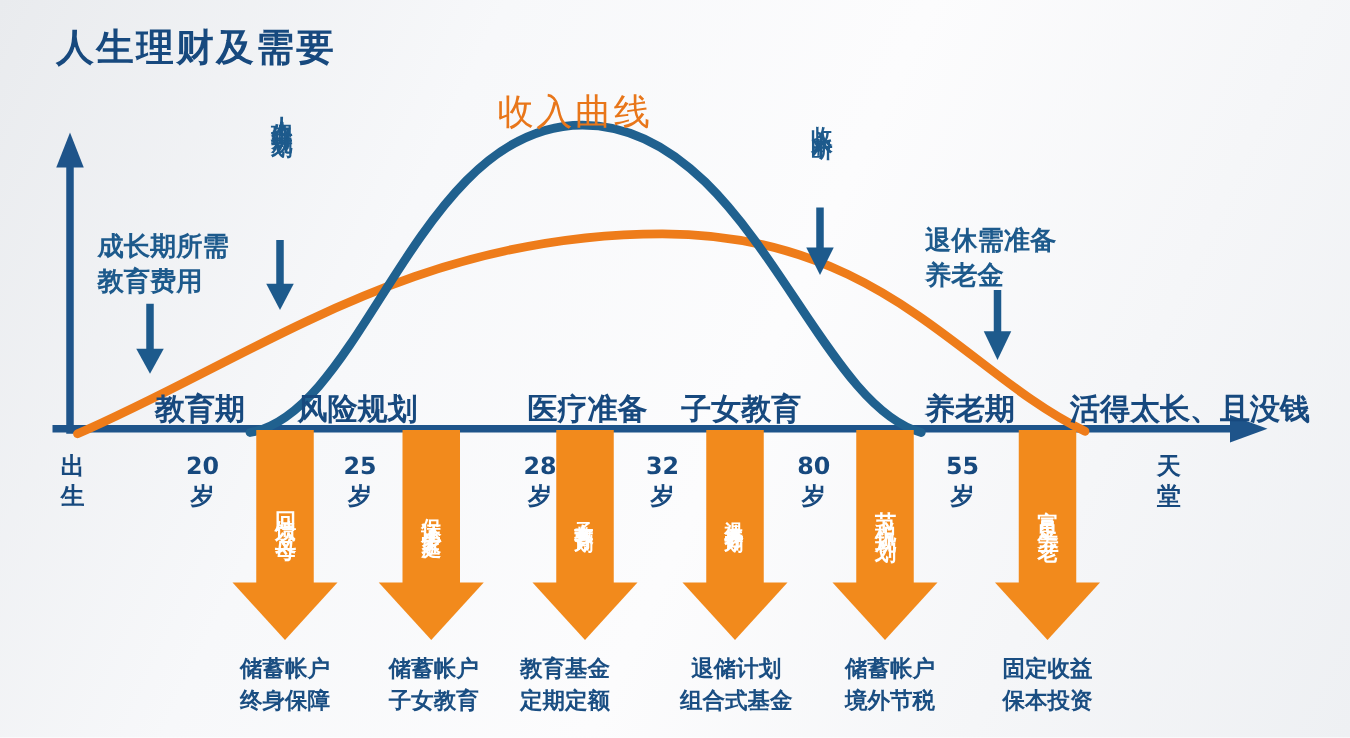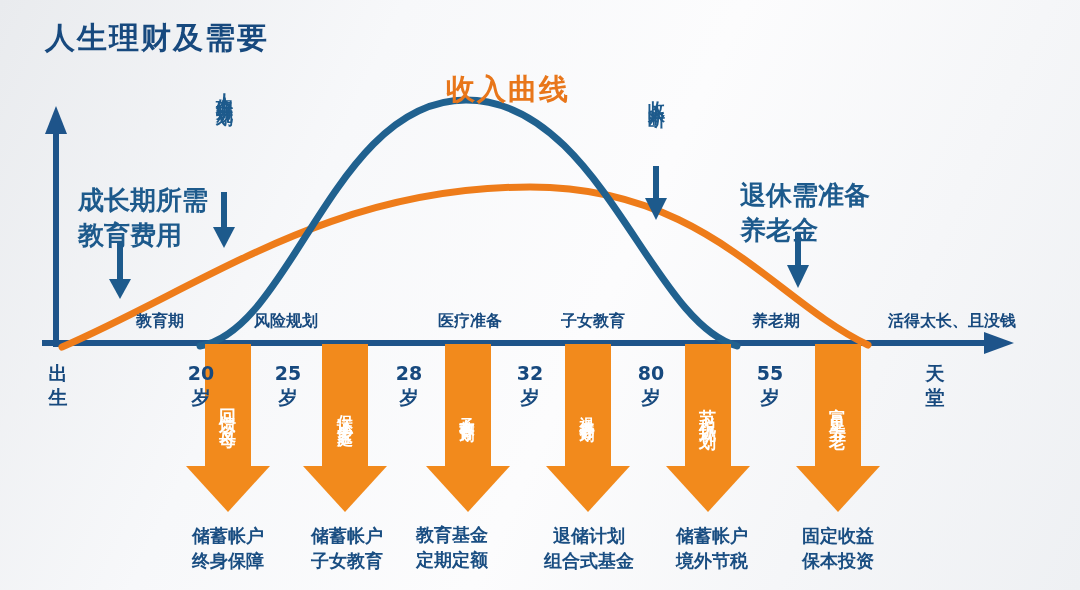--- a/index.html
+++ b/index.html
@@ -12,36 +12,36 @@
     position: relative;
     width: 1080px; height: 590px;
     background: linear-gradient(115deg, #e9ebee 0%, #f7f8fa 30%, #fcfcfd 55%, #eef0f3 100%);
   }
   svg.layer { position: absolute; left: 0; top: 0; }
   .abs { position: absolute; }
   .ctr { transform: translateX(-50%); text-align: center; }
 
   .page-title { font-size: 30px; font-weight: bold; color: #17497e; letter-spacing: 2px; }
 
-  .curve-label { color: #e8761a; font-weight: bold; white-space: nowrap; margin-left: 48px; }
+  .curve-label { color: #e8761a; font-weight: normal; white-space: nowrap; }
   .lbl-income { font-size: 29px; letter-spacing: 2px; }
   .lbl-expense { font-size: 27px; letter-spacing: 2px; }
   .lbl-period { font-size: 27px; letter-spacing: 4px; }
 
   .ann { color: #1d5a8c; font-weight: bold; }
-  .ann-2line { font-size: 26px; line-height: 1.35; white-space: nowrap; }
+  .ann-2line { font-size: 21px; line-height: 1.35; white-space: nowrap; }
   .vtext {
     writing-mode: vertical-rl;
     text-orientation: upright;
     white-space: nowrap;
     font-weight: bold;
   }
   .ann-vert { font-size: 17px; letter-spacing: 3px; color: #1d5a8c; }
 
-  .phase-label { font-size: 16px; font-weight: bold; color: #17497e; white-space: nowrap; }
+  .phase-label { font-size: 24px; font-weight: bold; color: #17497e; white-space: nowrap; }
 
   .age { font-size: 19px; font-weight: bold; color: #17497e; line-height: 1.25; }
 
   .arrow-text {
     color: #ffffff; font-size: 15px;
     height: 118px;
     display: flex; align-items: flex-start; justify-content: center;
   }
   .v4 { letter-spacing: 8px; font-size: 17px; }
   .v5 { letter-spacing: 4px; font-size: 16px; }
@@ -132,29 +132,29 @@
   <div class="abs ctr phase-label" style="left:286px; top:311px;">风险规划</div>
   <div class="abs ctr phase-label" style="left:470px; top:311px;">医疗准备</div>
   <div class="abs ctr phase-label" style="left:593px; top:311px;">子女教育</div>
   <div class="abs ctr phase-label" style="left:776px; top:311px;">养老期</div>
   <div class="abs ctr phase-label" style="left:952px; top:311px;">活得太长、且没钱</div>
 
   <div class="abs ctr age" style="left:58px;  top:362px;">
     <div>出</div>
       <div>生</div>
   </div>
-  <div class="abs ctr age" style="left:162px; top:362px;margin-left:39px;">
+  <div class="abs ctr age" style="left:162px; top:362px;">
     <div>20</div>
       <div>岁</div>
   </div>
   <div class="abs ctr age" style="left:288px; top:362px;">
     <div>25</div>
       <div>岁</div>
   </div>
-  <div class="abs ctr age" style="left:409px; top:362px;">
+  <div class="abs ctr age" style="left:432px; top:362px;">
     <div>28</div>
       <div>岁</div>
   </div>
   <div class="abs ctr age" style="left:530px; top:362px;">
     <div>32</div>
       <div>岁</div>
   </div>
   <div class="abs ctr age" style="left:651px; top:362px;">
     <div>80</div>
       <div>岁</div>

